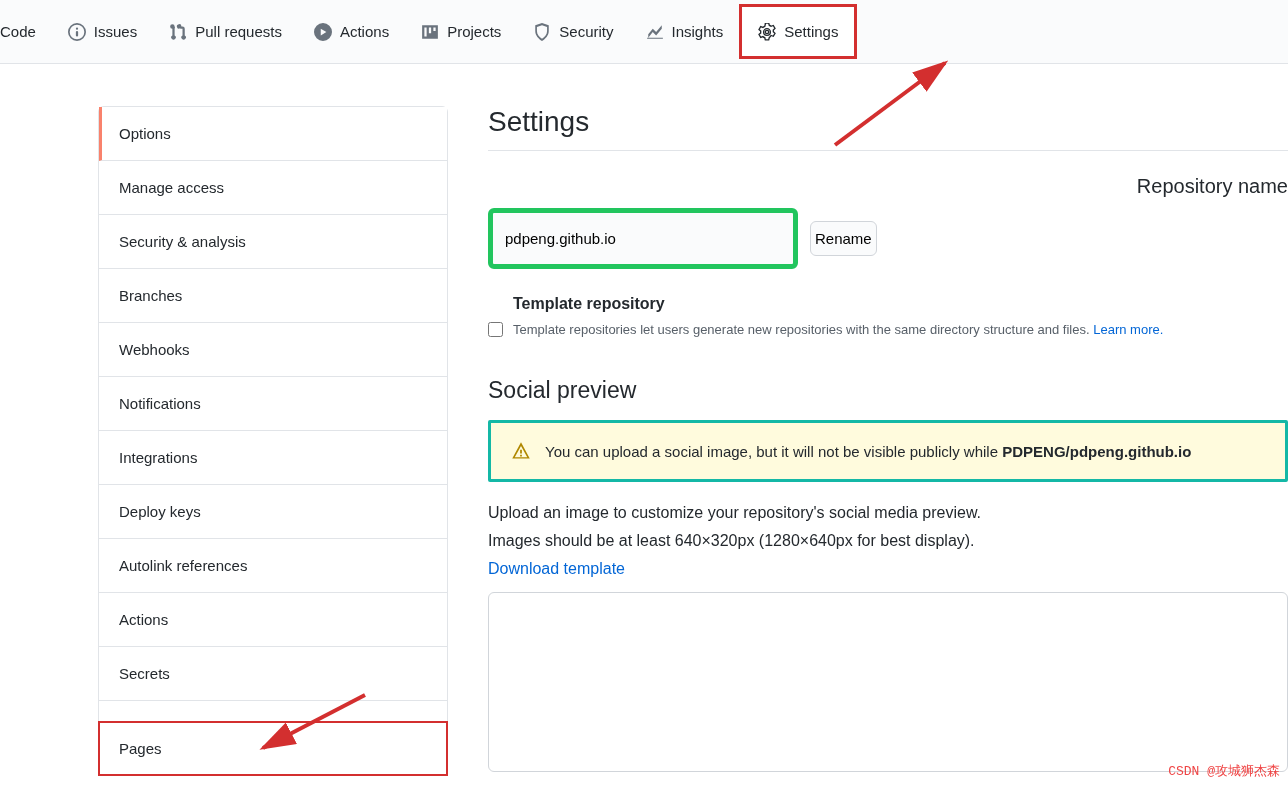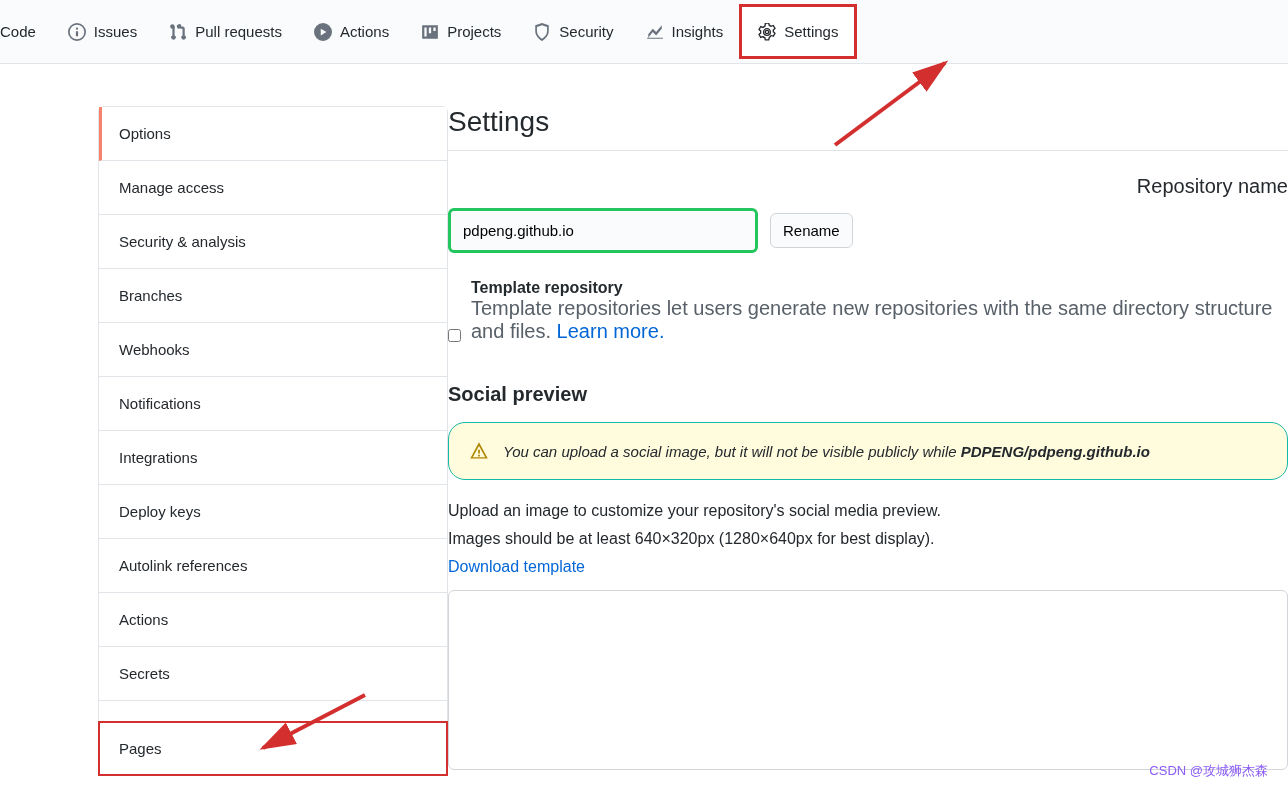--- a/index.html
+++ b/index.html
@@ -36,20 +36,21 @@
   .repo-nav-item svg { fill: #6a737d; }
   .repo-nav-item.highlighted {
     border: 3px solid #d32f2f;
     background: #fff;
   }
 
   
   .main {
     display: flex;
     padding: 42px 0 0 98px;
+    gap: 40px;
   }
 
   
   .sidebar {
     width: 350px;
     border: 1px solid #e1e4e8;
     border-radius: 6px;
     overflow: visible;
   }
   .sidebar-item {
@@ -85,77 +86,77 @@
     margin-bottom: 24px;
   }
   .section-label {
     font-weight: 400;
     font-size: 20px;
     margin-bottom: 10px;
     text-align: right;
   }
   .row-inline { display: flex; gap: 12px; align-items: center; margin-bottom: 26px; }
   .text-input {
-    border: 3px solid #22c55e;
-    border-radius: 6px;
-    padding: 11px 12px;
+    border: 5px solid #22c55e;
+    border-radius: 6px;
+    padding: 17px 12px;
     font-size: 15px;
     width: 310px;
     background: #fafbfc;
   }
   .btn {
     border: 1px solid #d1d5da;
     border-radius: 6px;
-    padding: 8px 12px;
+    padding: 8px 4px;
     font-size: 15px;
     font-weight: 500;
     background: #fafbfc;
     cursor: pointer;
   }
   .checkbox-row { display: flex; align-items: flex-end; gap: 10px; margin-bottom: 40px; }
   .checkbox-row input { margin-top: 4px; width: 15px; height: 15px; }
   .checkbox-label { font-weight: 600; font-size: 16px; }
-  .checkbox-desc { color: #586069; font-size: 20px; margin-top: 0; }
+  .checkbox-desc { color: #586069; font-size: 13px; margin-top: 9px; }
   .link { color: #0366d6; cursor: pointer; }
 
-  h2.sub-title { font-size: 20px; font-weight: 700; margin-bottom: 16px; }
+  h2.sub-title { font-size: 23px; font-weight: 400; margin-bottom: 16px; }
 
   .flash-warn {
     background: #fffbdd;
-    border: 1px solid #14b8a6;
-    border-radius: 17px;
+    border: 3px solid #14b8a6;
+    border-radius: 2px;
     padding: 18px 20px;
     display: flex;
     align-items: center;
     gap: 14px;
     margin-bottom: 22px;
     font-size: 15px;
-    font-style: italic;
   }
   .flash-warn svg { fill: #b08800; flex-shrink: 0; }
   .flash-warn strong { font-weight: 600; }
 
   .desc-text { font-size: 16px; margin-bottom: 10px; }
 
   .upload-box {
     border: 1px solid #d1d5da;
     border-radius: 6px;
     height: 180px;
     background: #fff;
   }
 
   
   .arrow { position: absolute; pointer-events: none; }
 
   .watermark {
     position: absolute;
-    right: 20px;
+    right: 8px;
     bottom: 6px;
     font-size: 13px;
-    color: #8b5cf6;
+    color: #ef4444;
+    font-family: Liberation Mono, monospace;
   }
 </style>
 </head>
 <body>
 
 <nav class="repo-nav">
   <div class="repo-nav-item" style="padding-left:0">
     <span>Code</span>
   </div>
   <div class="repo-nav-item">

